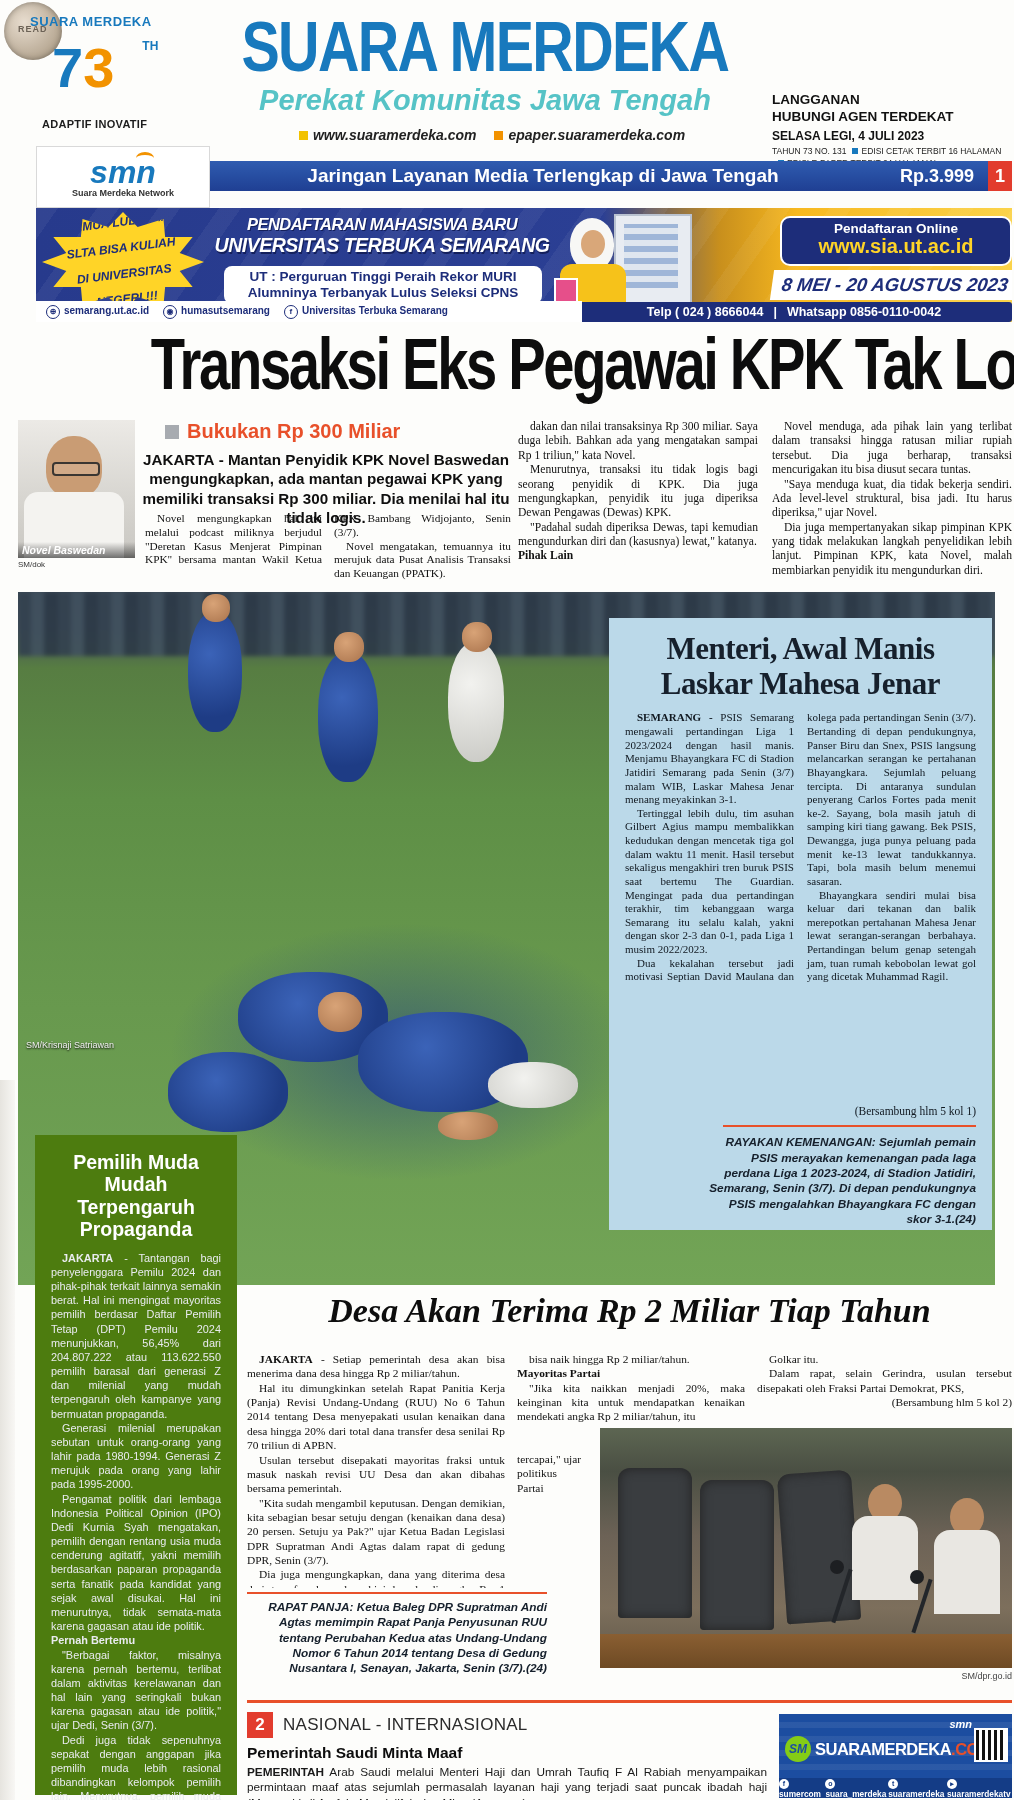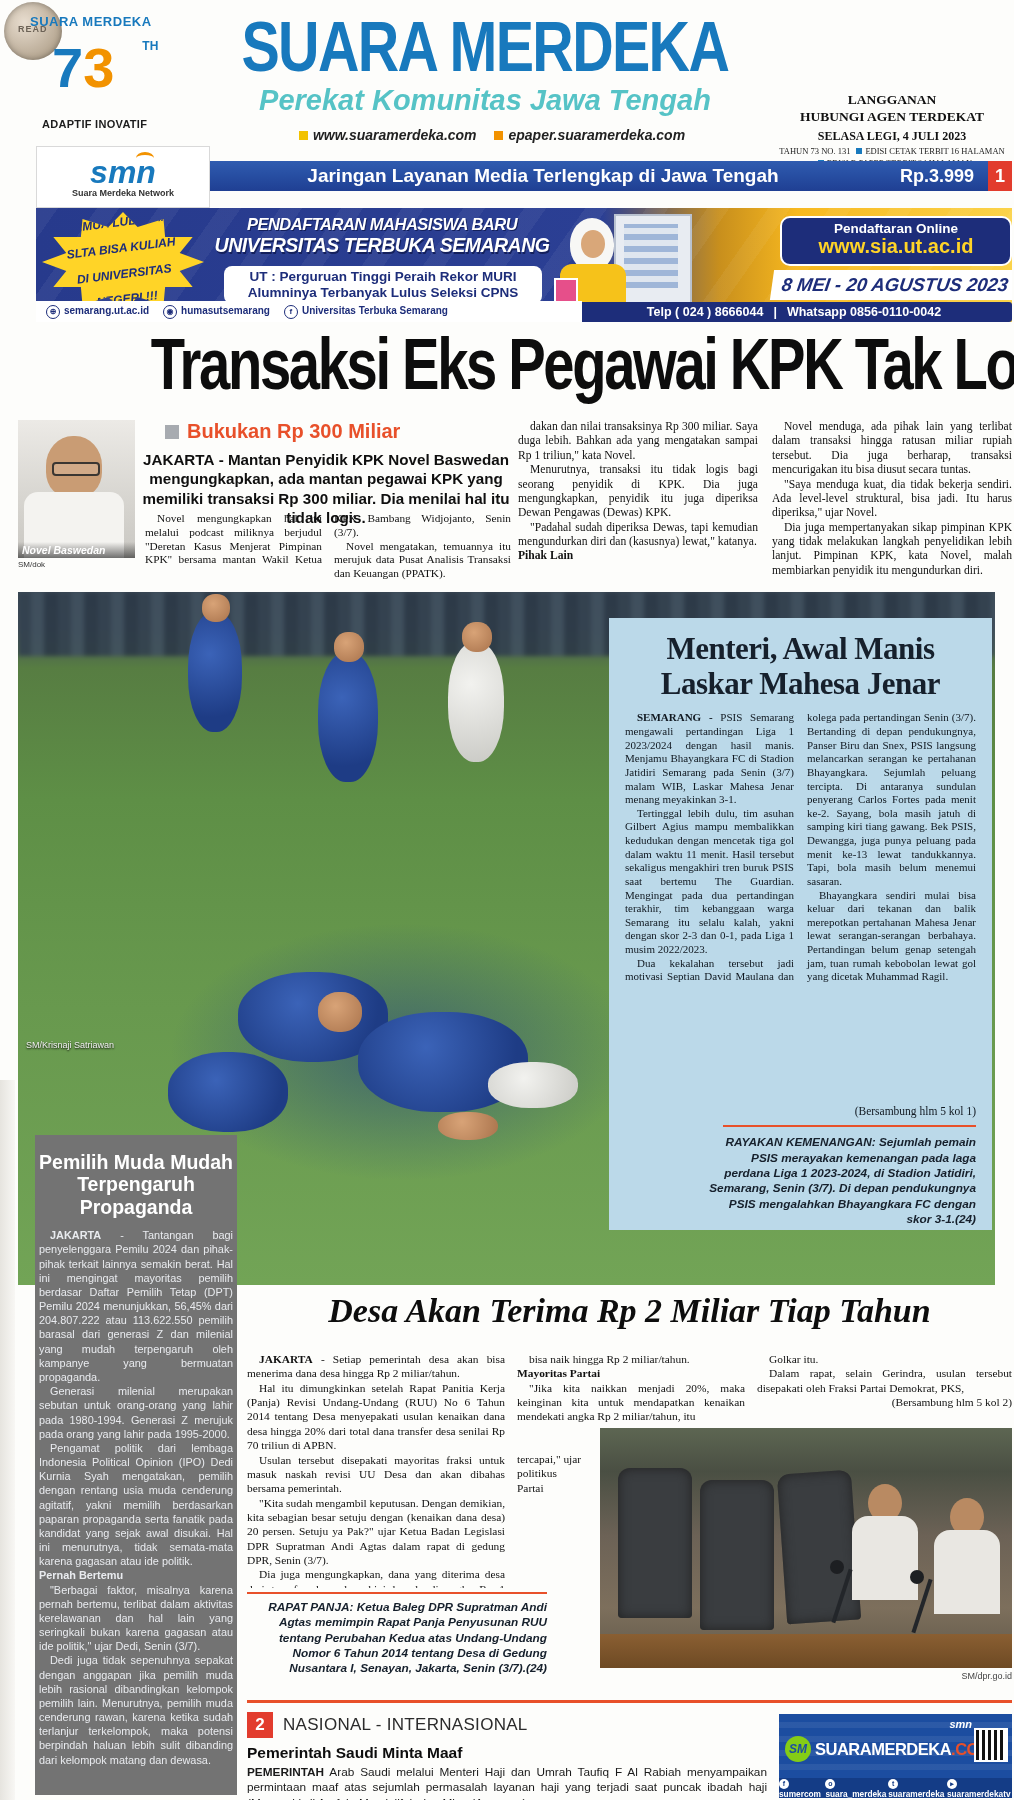--- a/index.html
+++ b/index.html
@@ -16,21 +16,21 @@
   .anniv{left:52px;top:40px;font-weight:800;font-size:56px;line-height:1;}
   .anniv .n7{color:#1879bd;} .anniv .n3{color:#f29200;} .anniv .th{font-size:12px;color:#1879bd;vertical-align:top;margin-left:28px;}
   .anniv-tag{left:36px;top:118px;font-size:11px;font-weight:800;color:#1c1c1c;letter-spacing:.3px;margin-left:6px;}
   .mast-center{left:175px;top:12px;width:620px;text-align:center;}
   .mast-title{font-weight:800;font-size:70px;line-height:1;color:#1879bd;letter-spacing:-2px;
               display:inline-block;transform:scaleX(.82);transform-origin:center;white-space:nowrap;}
   .mast-tagline{font-weight:800;font-style:italic;font-size:29px;color:#56c3c6;margin-top:2px;}
   .mast-sites{margin-top:10px;font-size:14px;font-weight:700;font-style:italic;color:#222;}
   .sq{display:inline-block;width:9px;height:9px;margin:0 5px 0 14px;}
   .sq.y{background:#f2c200;} .sq.o{background:#f29200;}
-  .mast-right{right:2px;top:92px;width:240px;text-align:center;line-height:1.25;font-family:Liberation Serif, serif;}
+  .mast-right{right:2px;top:92px;width:240px;text-align:left;line-height:1.25;}
   .mr1{font-size:13.5px;font-weight:800;}
   .mr-date{font-size:12px;font-weight:800;margin-top:3px;}
   .mr-ed{font-size:8.5px;color:#222;margin-top:2px;}
   .bsq{display:inline-block;width:6px;height:6px;background:#1879bd;margin:0 3px 0 6px;}
 
   
   .netbar{left:36px;top:161px;width:976px;height:30px;background:linear-gradient(180deg,#2f5cb0,#1f3f93);
           display:flex;align-items:center;}
   .netbar .slogan{flex:1;text-align:center;color:#fff;font-weight:800;font-size:19px;padding-left:150px;}
   .netbar .price{color:#fff;font-weight:800;font-size:18px;margin-right:14px;}
@@ -132,22 +132,22 @@
             line-height:1.12;color:#16202c;letter-spacing:-.5px;}
   .cb-cols{margin-top:10px;height:388px;overflow:hidden;column-count:2;column-gap:13px;
            font-family:"Liberation Serif",serif;font-size:11px;line-height:1.24;text-align:justify;color:#101820;}
   .cb-cont{text-align:right;font-family:"Liberation Serif",serif;font-size:11.5px;margin-top:6px;color:#101820;}
   .cb-divider{margin:8px 0 8px auto;width:72%;border-top:2.5px solid #e8502a;}
   .cb-cap{width:78%;margin-left:auto;text-align:right;font-style:italic;font-weight:700;
           font-size:11.8px;line-height:1.3;color:#16202c;}
 
   
   .page-edge{left:0;top:1080px;width:15px;height:720px;background:linear-gradient(90deg,#e6e4df,#f8f7f4);}
-  .youth{left:35px;top:1135px;width:202px;height:660px;background:#737373;color:#e9ebef;
-         padding:16px 4px;box-sizing:border-box;z-index:5;}
+  .youth{left:35px;top:1135px;width:202px;height:660px;background:#4d7c0f;color:#e9ebef;
+         padding:16px 16px;box-sizing:border-box;z-index:5;}
   .yt-title{text-align:center;font-weight:800;font-size:19.5px;line-height:1.15;color:#fff;margin-bottom:10px;}
   .yt-body{font-size:10.9px;line-height:1.3;text-align:justify;}
   .yt-body p{margin:0;text-indent:11px;}
   .yt-body p.sub{font-weight:bold;text-indent:0;}
 
   
   .desa-head{left:247px;top:1292px;width:765px;text-align:center;font-family:"Liberation Serif",serif;
              font-weight:800;font-style:italic;font-size:34px;color:#0d0d0d;}
   .desa-col{font-family:"Liberation Serif",serif;font-size:11.4px;line-height:1.26;text-align:justify;overflow:hidden;}
   .desa1{left:247px;top:1352px;width:258px;height:236px;}

